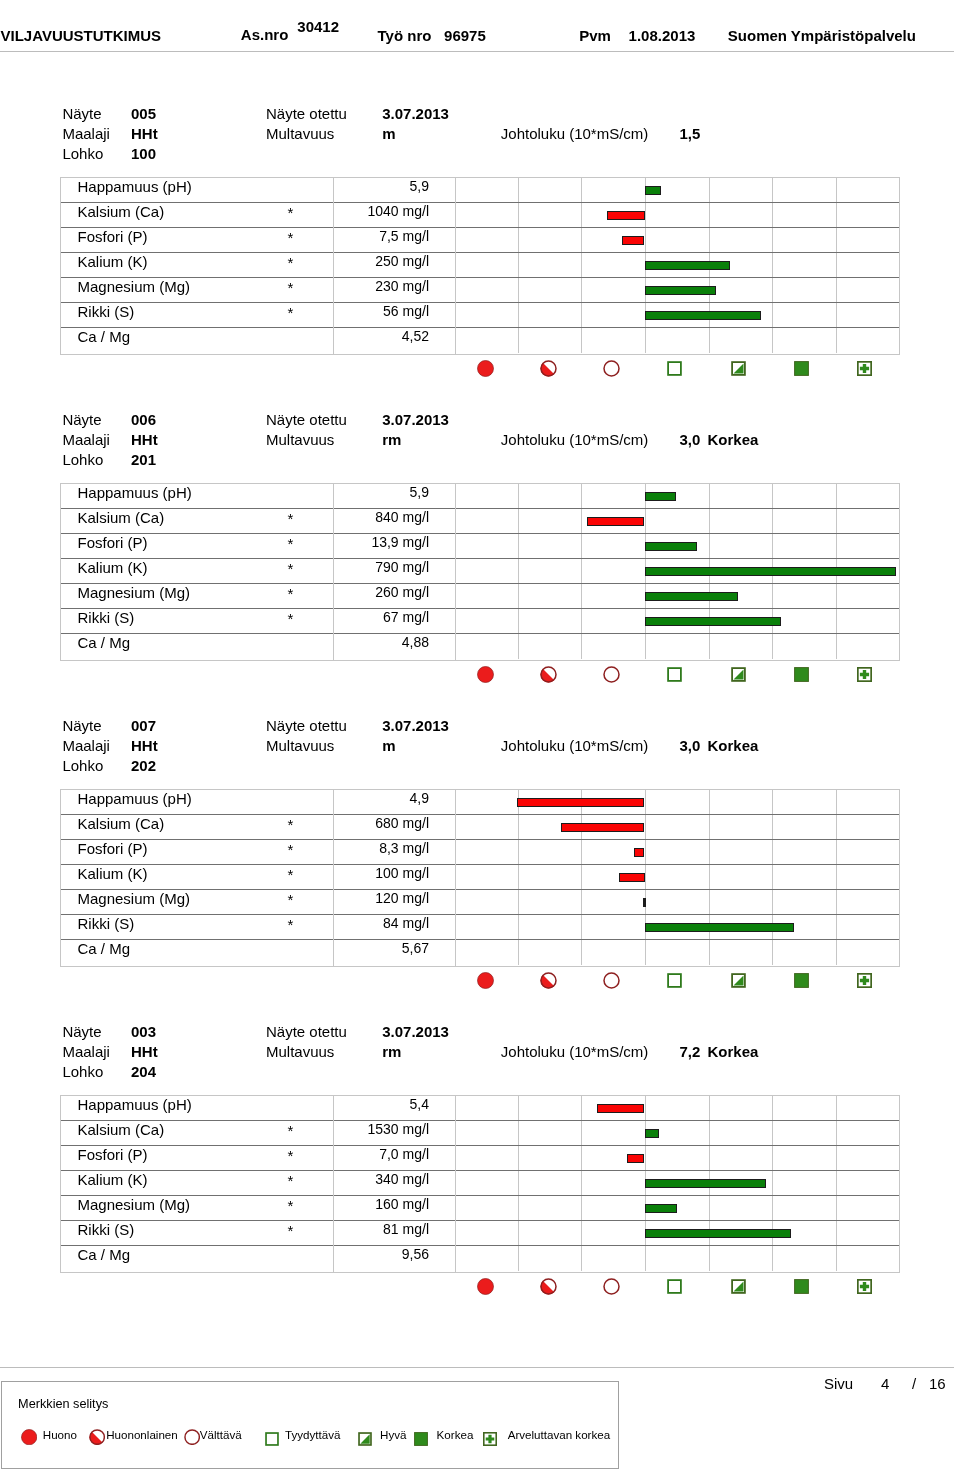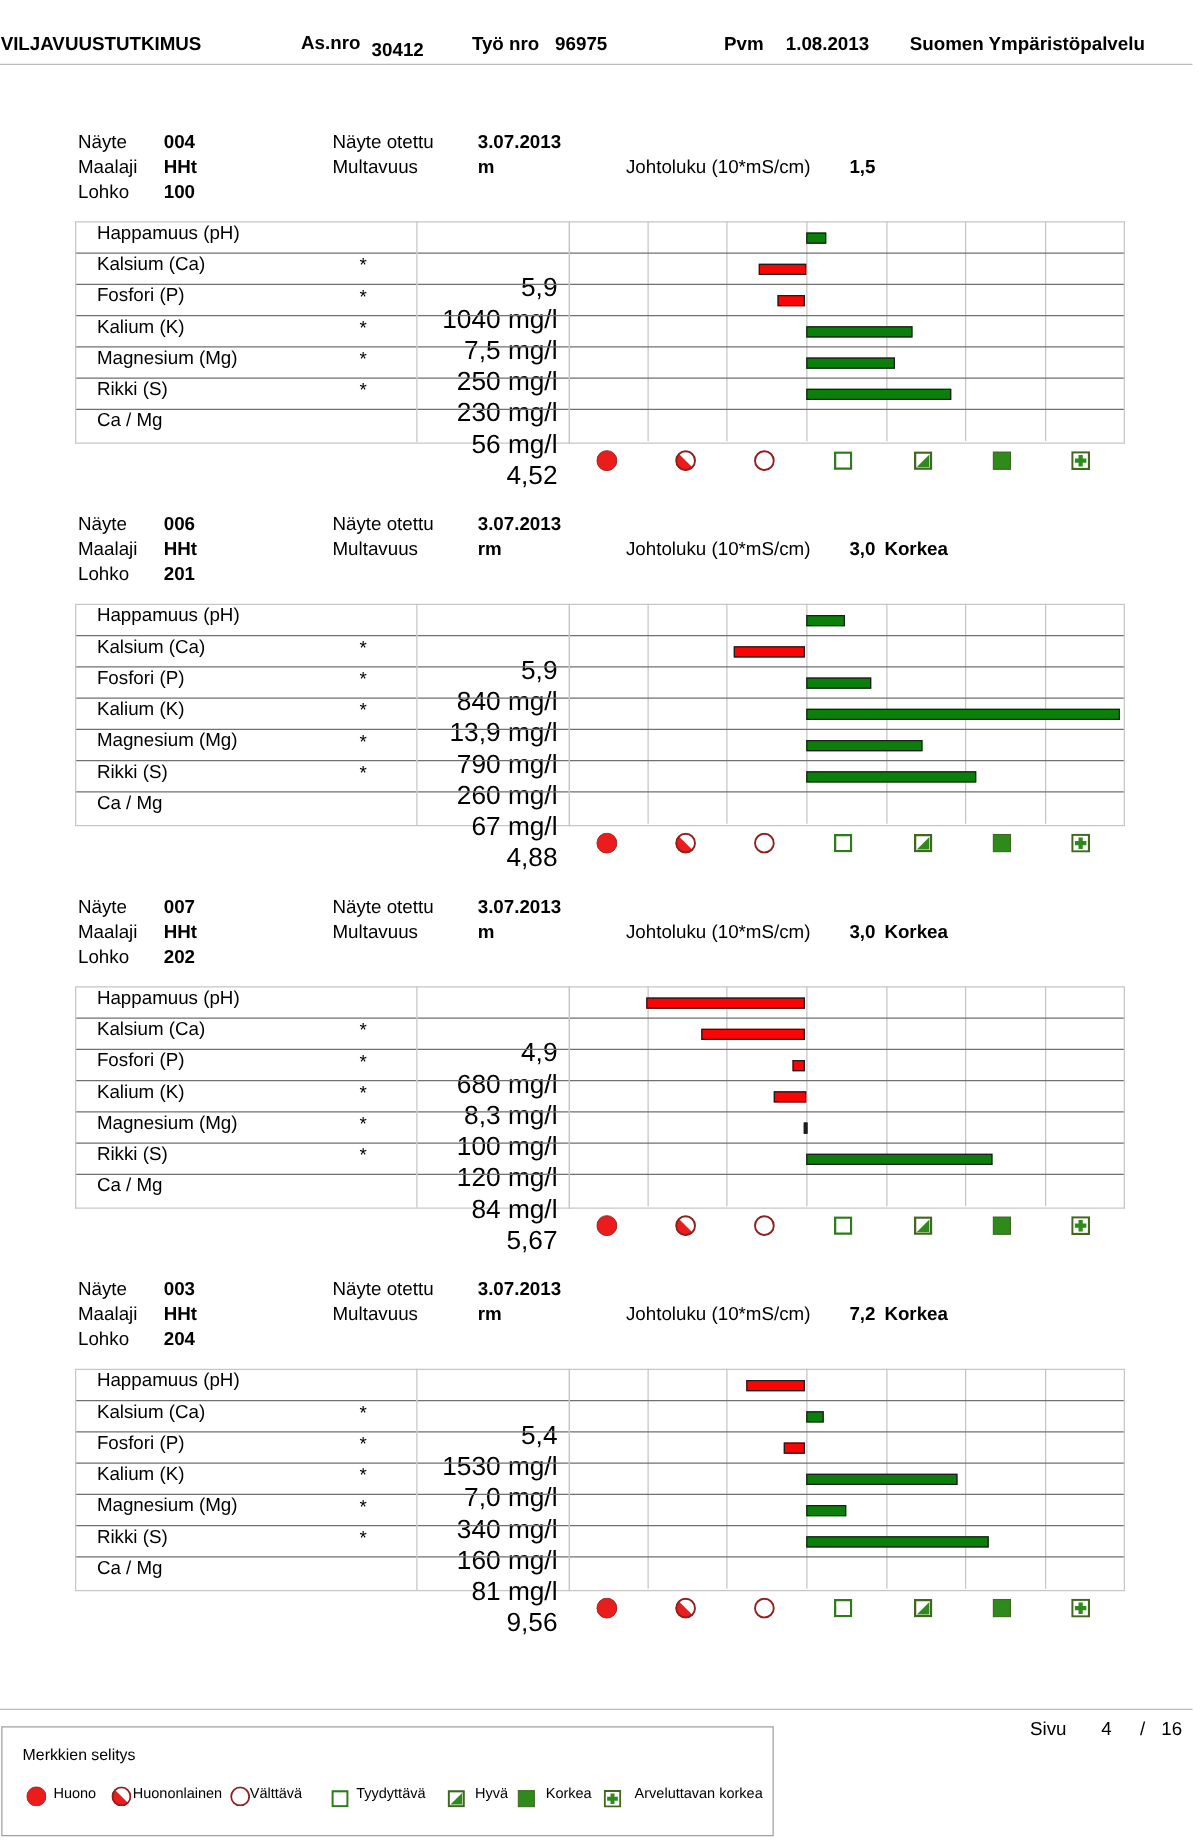--- a/index.html
+++ b/index.html
@@ -25,21 +25,21 @@
   .info span.b { font-weight:bold; }
 
   .tbl { position:absolute; left:60px; width:396px; border:1px solid #c6c6c6; }
   .chart { position:absolute; left:455px; width:445px; border:1px solid #c6c6c6; }
 
   .trow, .crow { position:relative; height:25.05px; border-bottom:1px solid #707070; }
   .trow.last, .crow.last { border-bottom:none; }
   .trow .rlab { position:absolute; left:16.5px; top:0.9px; font-size:15px; line-height:15px; white-space:nowrap; }
   .trow .star { position:absolute; left:226.5px; top:1.4px; font-size:15px; line-height:15px; }
   .trow .sep  { position:absolute; left:272px; top:-1px; width:1px; height:26.05px; background:#c6c6c6; }
-  .trow .val  { position:absolute; right:9px; top:0.9px; font-size:21px; line-height:15px; white-space:nowrap;margin-top:44px; }
+  .trow .val  { position:absolute; right:26px; top:0.9px; font-size:14px; line-height:15px; white-space:nowrap; }
   .trow .val .unit:not(:empty)::before { content:" "; }
 
   .gridline { position:absolute; top:-1px; width:1px; background:#c6c6c6; }
   .bar { position:absolute; top:7.5px; height:9px; border:1px solid #1c1c1c; }
   .bar.pos { background:#0a800a; }
   .bar.neg { background:#fa0404; }
   .bar.zero { background:#1c1c1c; border-left-width:1.5px; border-right-width:1.5px; }
 
   .iconrow { position:absolute; left:455px; width:444px; height:18px; }
   .iconrow .ic { position:absolute; top:0; line-height:0; }
@@ -53,32 +53,32 @@
   .litem .ltxt { position:absolute; top:0.3px; font-size:11.6px; line-height:11.6px; white-space:nowrap; }
   .pagenum { position:absolute; top:1376px; font-size:15px; line-height:15px; white-space:nowrap; }
 </style>
 </head>
 <body>
 
 <div id="page">
 <div class="pg-header">
  <div class="hcell" style="left:0.5px;top:27.5px">VILJAVUUSTUTKIMUS</div>
  <div class="hcell" style="left:240.8px;top:27px">As.nro</div>
- <div class="hcell" style="left:297.3px;top:33px">30412</div>
+ <div class="hcell" style="left:297.3px;top:19px">30412</div>
  <div class="hcell" style="left:377.5px;top:27.5px">Työ nro</div>
  <div class="hcell" style="left:444.1px;top:27.5px">96975</div>
  <div class="hcell" style="left:579.2px;top:27.5px">Pvm</div>
  <div class="hcell" style="left:628.6px;top:27.5px">1.08.2013</div>
  <div class="hcell" style="left:727.8px;top:27.5px">Suomen Ympäristöpalvelu</div>
  <div class="hdr-rule"></div>
 </div>
 <div class="block" style="top:0.0px;height:300px">
  <div class="info">
   <span style="left:62.4px;top:106.0px">Näyte</span>
-  <span class="b" style="left:131.0px;top:106.0px">004</span>
+  <span class="b" style="left:131.0px;top:106.0px">005</span>
   <span style="left:62.4px;top:126.1px">Maalaji</span>
   <span class="b" style="left:131.0px;top:126.1px">HHt</span>
   <span style="left:62.4px;top:146.2px">Lohko</span>
   <span class="b" style="left:131.0px;top:146.2px">100</span>
   <span style="left:266.0px;top:106.0px">Näyte otettu</span>
   <span class="b" style="left:382.2px;top:106.0px">3.07.2013</span>
   <span style="left:266.0px;top:126.1px">Multavuus</span>
   <span class="b" style="left:382.2px;top:126.1px">m</span>
   <span style="left:500.8px;top:126.1px">Johtoluku (10*mS/cm)</span>
   <span class="b" style="left:679.5px;top:126.1px">1,5</span>

